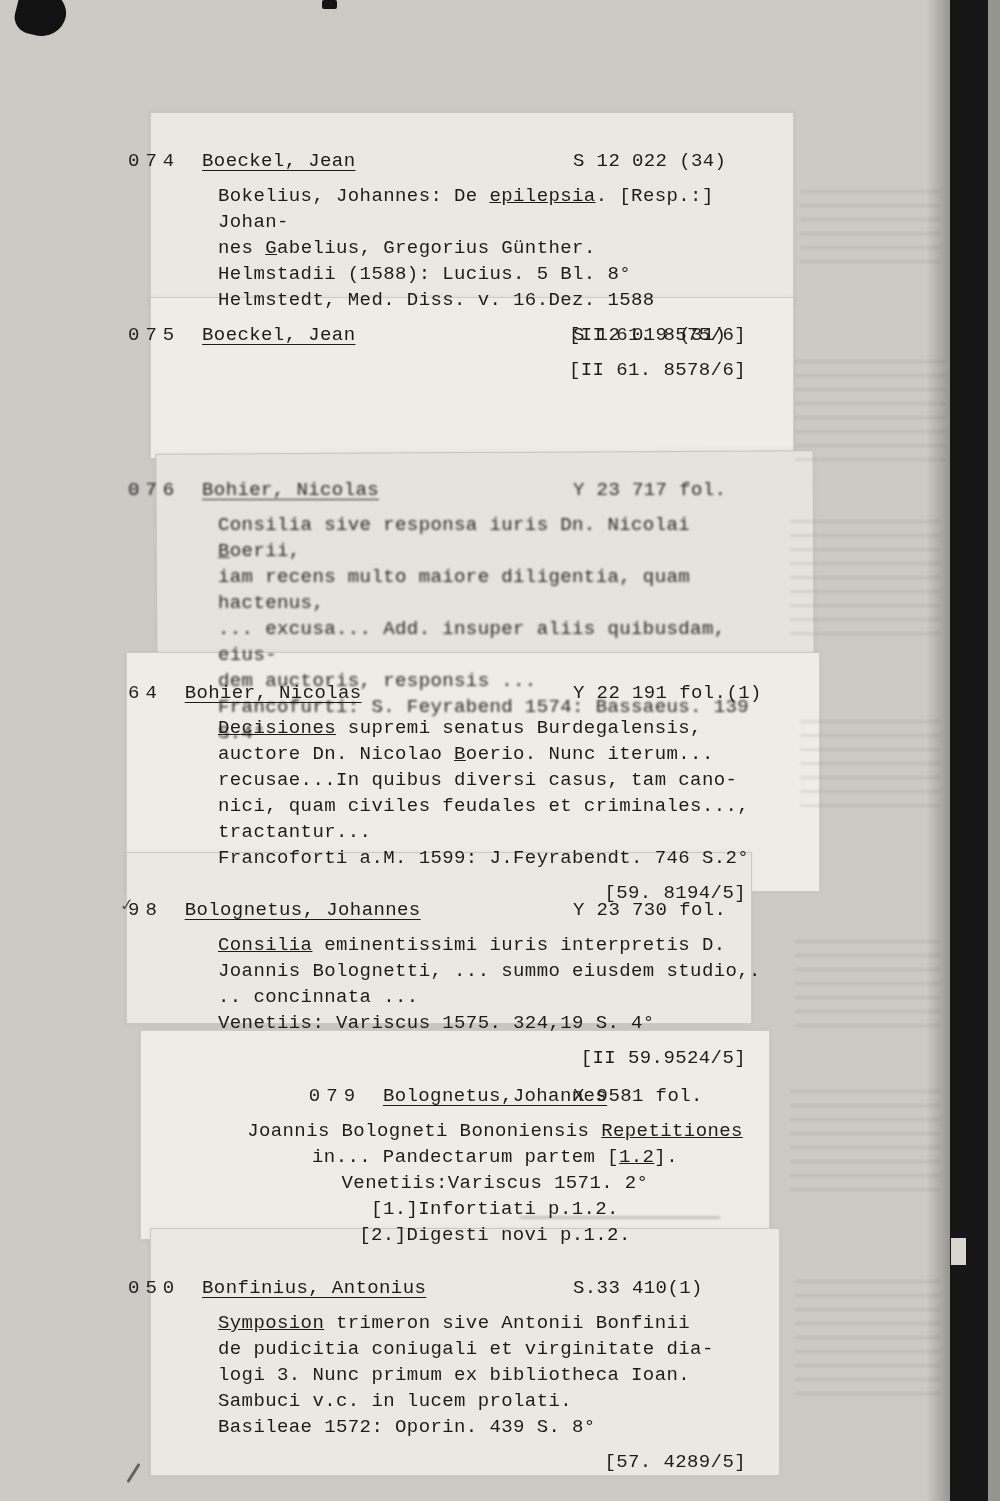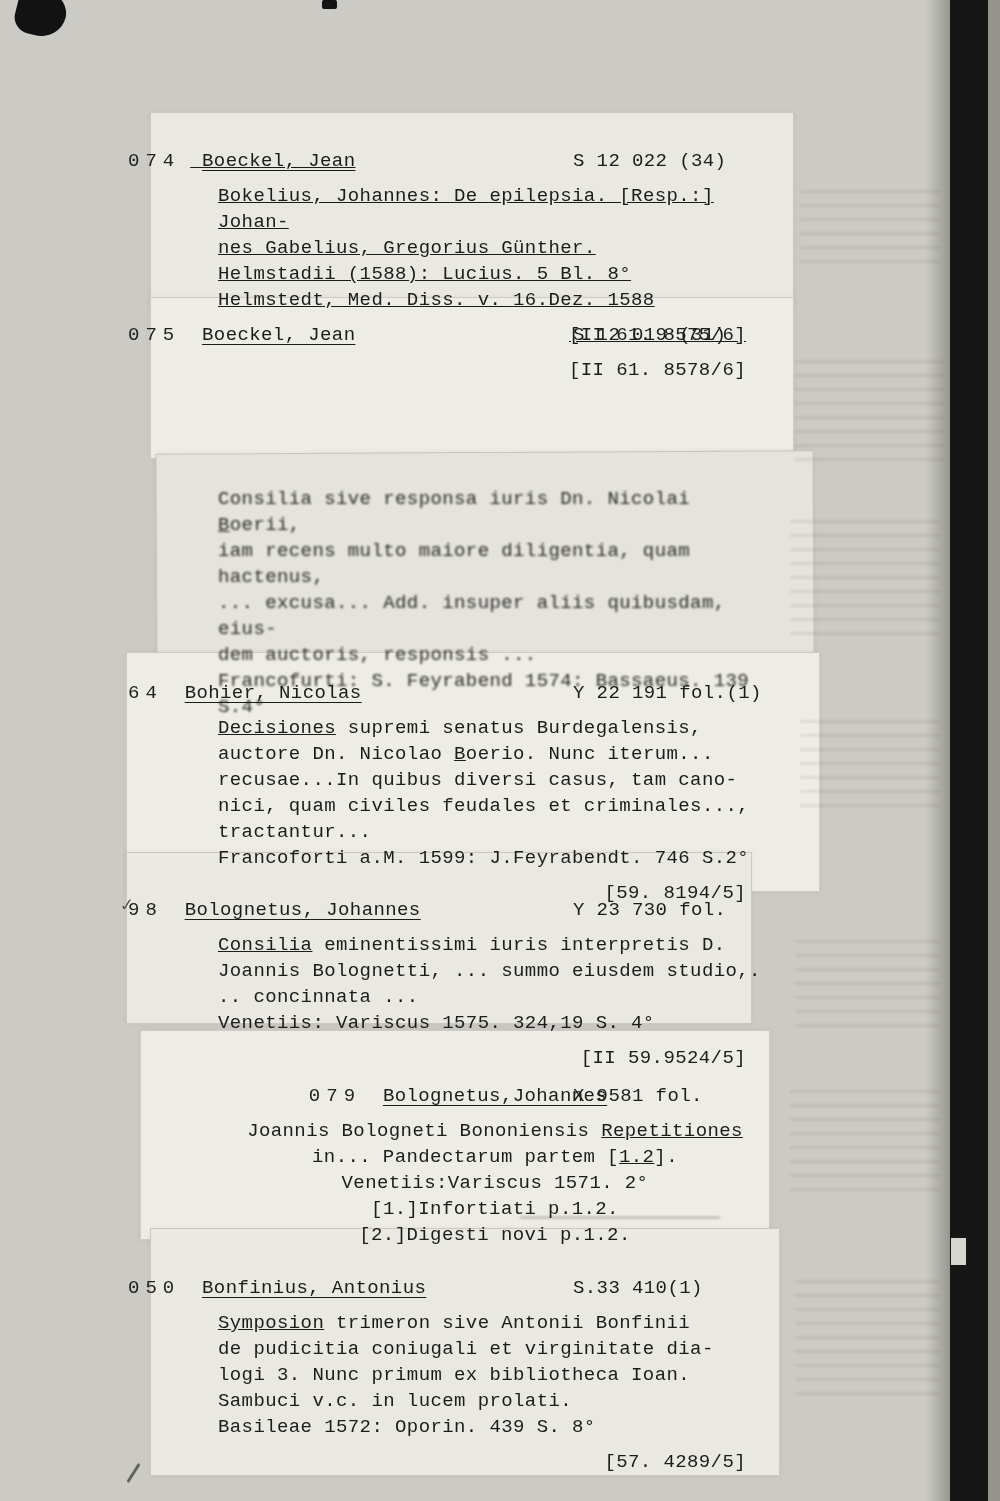--- a/index.html
+++ b/index.html
@@ -71,21 +71,21 @@
   <div class="smudge" style="left:795px;top:1280px;width:145px;height:120px;"></div>
 
   <div class="edge-shade"></div>
   <div class="edge-black"></div>
   <div class="edge-outer"></div>
   <div class="edge-notch"></div>
   <div class="blob-tl"></div>
   <div class="speck-top"></div>
   <div class="pen-mark"></div>
 
-  <div class="entry" style="top:148px;text-decoration:underline;">
+  <div class="entry" style="top:148px;">
     <div class="entry-header">
       <span class="num">074</span>
       <span class="heading">Boeckel, Jean</span>
       <span class="shelfmark">S 12 022 (34)</span>
     </div>
     <div class="body">Bokelius, Johannes: De <u>epilepsia</u>. [Resp.:] Johan-
 nes <u>G</u>abelius, Gregorius Günther.
 Helmstadii (1588): Lucius. 5 Bl. 8°
 Helmstedt, Med. Diss. v. 16.Dez. 1588</div>
     <div class="ref">[II 61. 8575/6]</div>
@@ -94,20 +94,25 @@
   <div class="entry" style="top:322px;">
     <div class="entry-header">
       <span class="num">075</span>
       <span class="heading">Boeckel, Jean</span>
       <span class="shelfmark">S 12 019 (31)</span>
     </div>
     <div class="ref">[II 61. 8578/6]</div>
   </div>
 
   <div class="entry blurred" style="top:477px;">
+    <div class="entry-header">
+      <span class="num">076</span>
+      <span class="heading">Bohier, Nicolas</span>
+      <span class="shelfmark">Y 23 717 fol.</span>
+    </div>
     <div class="body">Consilia sive responsa iuris Dn. Nicolai <u>B</u>oerii,
 iam recens multo maiore diligentia, quam hactenus,
 ... excusa... Add. insuper aliis quibusdam, eius-
 dem auctoris, responsis ...
 Francofurti: S. Feyrabend 1574: Bassaeus. 139 S.4°</div>
   </div>
 
   <div class="entry" style="top:680px;">
     <div class="entry-header">
       <span class="num">64</span>

